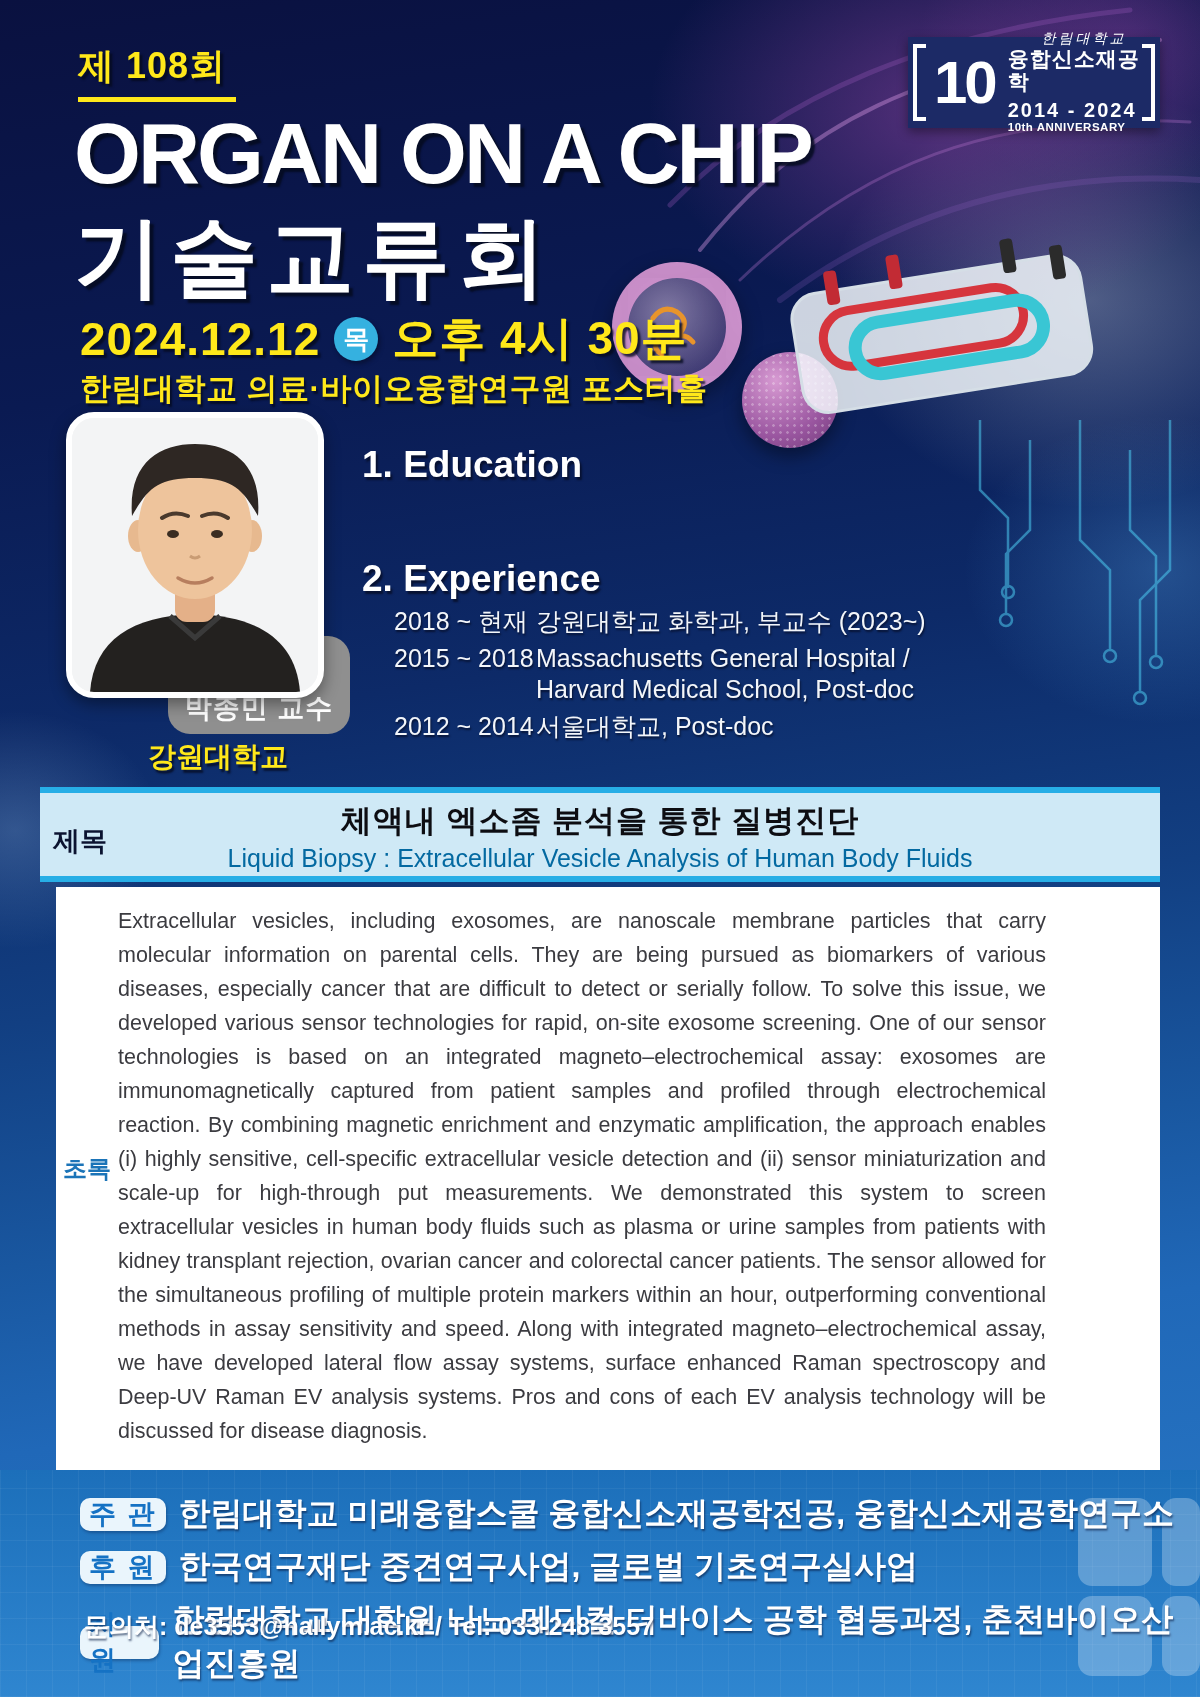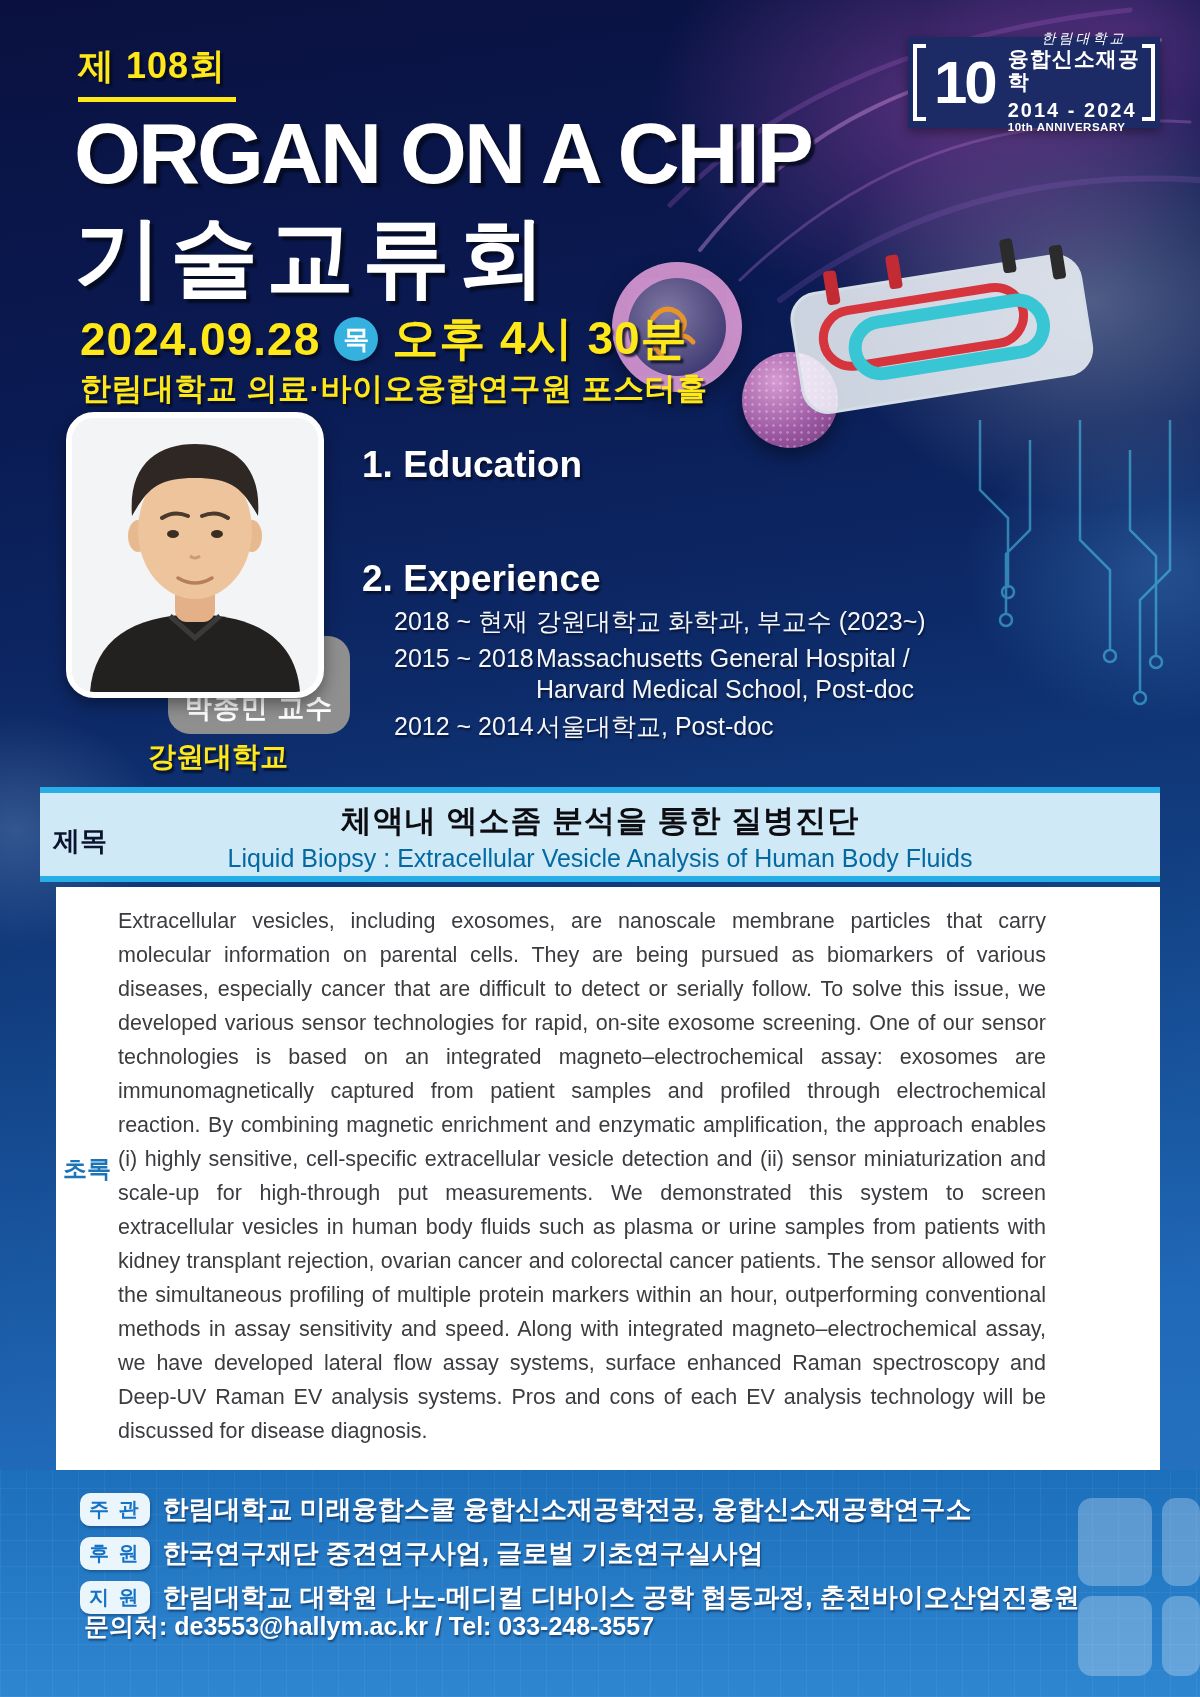--- a/index.html
+++ b/index.html
@@ -99,23 +99,23 @@
   
   .footer-band{left:0;top:1470px;width:1200px;height:227px;
     background:
       repeating-linear-gradient(0deg, rgba(255,255,255,.05) 0 1px, transparent 1px 26px),
       repeating-linear-gradient(90deg, rgba(255,255,255,.05) 0 1px, transparent 1px 26px),
       linear-gradient(180deg,#1c6fba,#2f86d0);}
   .pad{position:absolute;background:rgba(232,243,252,.30);border-radius:14px;}
   .footer-rows{position:absolute;left:80px;top:22px;}
   .f-row{display:flex;align-items:center;margin-bottom:9px;}
   .f-badge{min-width:64px;height:33px;border-radius:10px;background:#eaf5fc;color:#1572c4;
-    font-size:20px;font-weight:800;display:flex;align-items:center;justify-content:center;
+    font-size:27px;font-weight:800;display:flex;align-items:center;justify-content:center;
     padding:0 9px;letter-spacing:2px;box-shadow:1px 2px 3px rgba(10,30,70,.35);}
-  .f-text{margin-left:13px;font-size:26px;font-weight:700;color:#fff;
+  .f-text{margin-left:13px;font-size:32px;font-weight:700;color:#fff;
     text-shadow:1px 2px 2px rgba(10,30,70,.6);}
   .contact{position:absolute;left:84px;top:140px;font-size:25px;font-weight:600;color:#fff;
     text-shadow:1px 2px 2px rgba(10,30,70,.6);}
 </style>
 </head>
 <body>
 
 <div id="poster">
 
   <svg class="abs brain-strands" viewBox="0 0 540 310">
@@ -163,21 +163,21 @@
       <path d="M210,0 v150 l-30,30 v92"></path>
         <circle cx="180" cy="278" r="6"></circle>
     </g>
   </svg>
 
   <div class="abs series">제 108회</div>
   <div class="abs title-en">ORGAN ON A CHIP</div>
   <div class="abs title-ko">기술교류회</div>
 
   <div class="abs date-row">
-    <span class="date-text">2024.09.28</span>
+    <span class="date-text">2024.12.12</span>
     <span class="day-badge">목</span>
     <span class="time-text">오후 4시 30분</span>
   </div>
   <div class="abs venue">한림대학교 의료·바이오융합연구원 포스터홀</div>
 
   <div class="abs anniv">
     <div class="bracket bl"></div>
     <div class="bracket br"></div>
     <div class="anniv-num">10</div>
     <div class="anniv-col">

